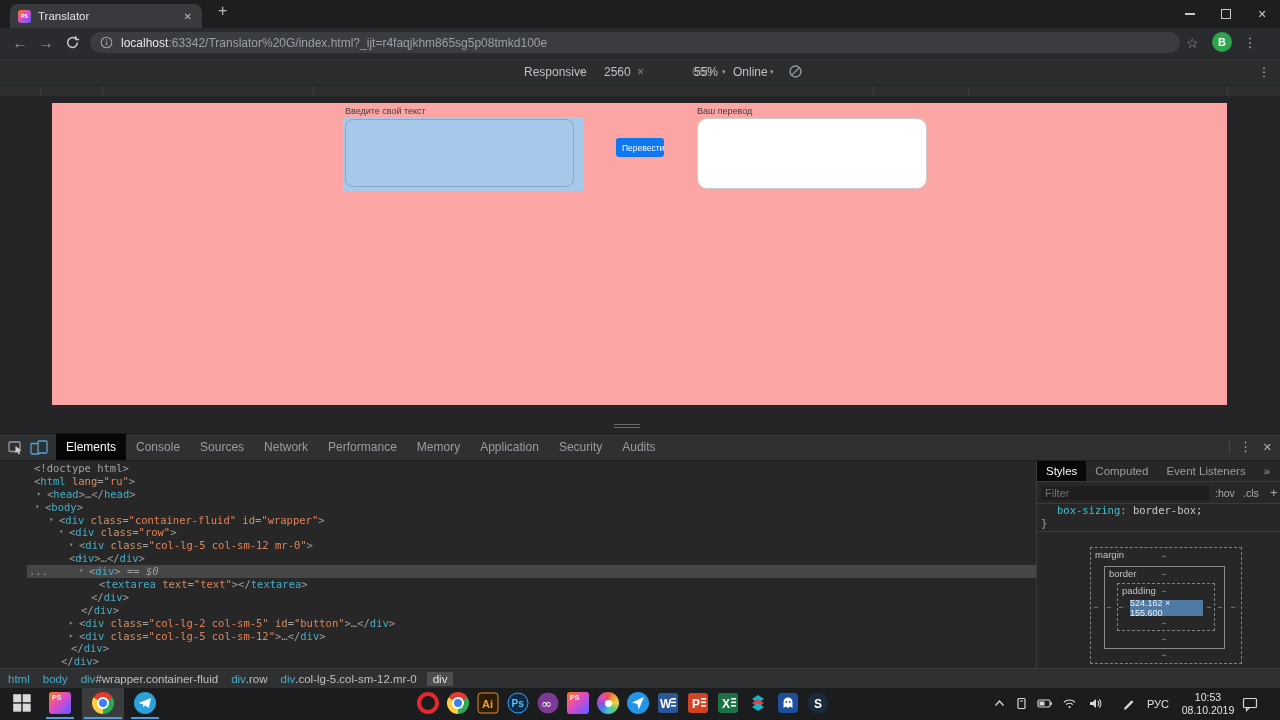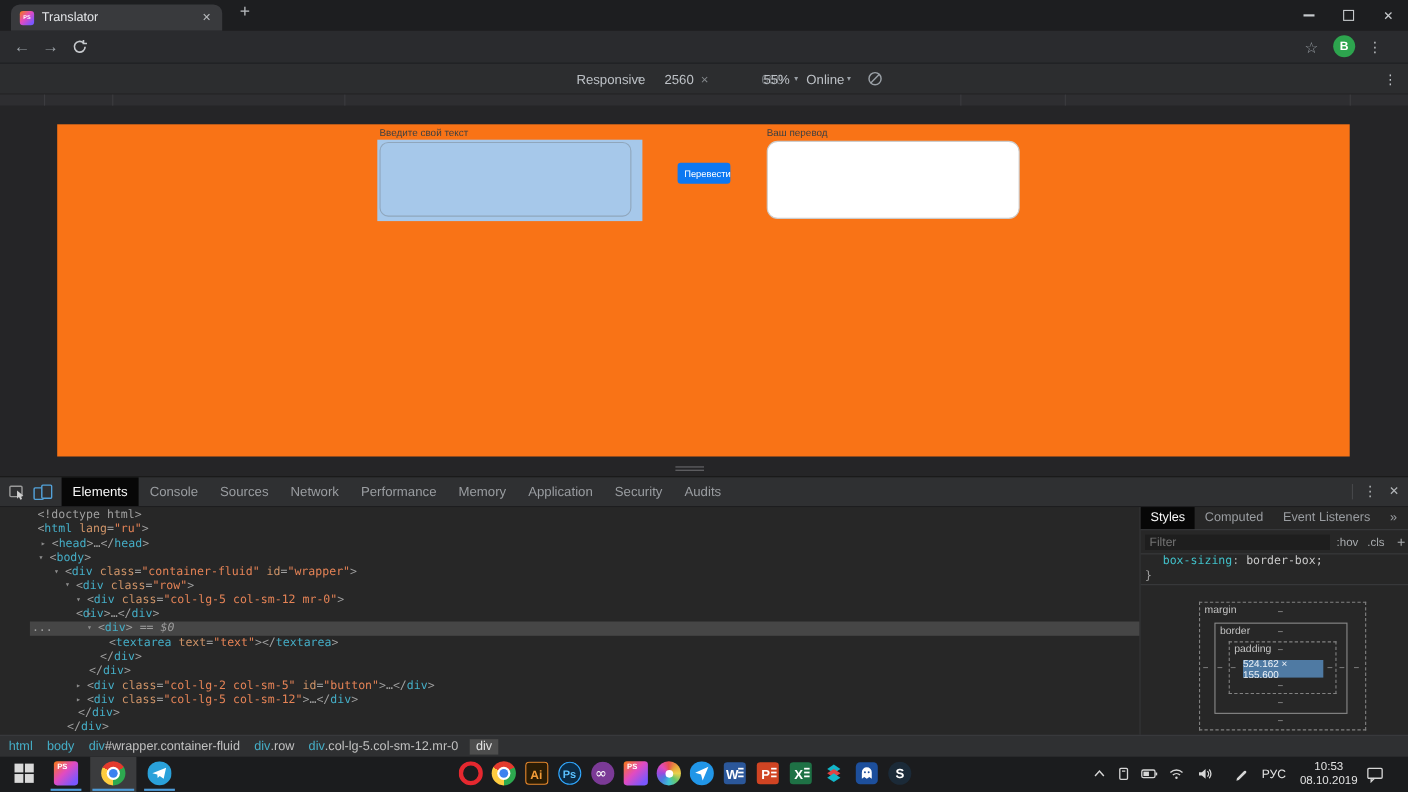--- a/index.html
+++ b/index.html
@@ -45,21 +45,21 @@
              border-top:1px solid #202124;box-sizing:border-box;}
   .db-item{position:absolute;top:0;height:27px;display:flex;align-items:center;
            font-size:12px;color:#bdc1c6;}
   .db-arrow{font-size:7px;color:#9aa0a6;}
   .dim{color:#6d7175;} .mid{color:#85898d;}
 
   
   .content{position:absolute;left:0;top:85px;width:100%;height:348px;background:#252527;}
   .mq-strip{position:absolute;left:0;top:1px;width:100%;height:10px;background:#2e2e31;}
   .mq-strip i{position:absolute;top:0;height:10px;width:1px;background:#3c3c40;}
-  .viewport{position:absolute;left:52px;top:28px;width:1175px;height:302px;background:#f97316;}
+  .viewport{position:absolute;left:52px;top:18px;width:1175px;height:302px;background:#fca5a5;}
   .vp-label{position:absolute;font-size:9px;color:#3c3f42;}
   .hl{position:absolute;left:291px;top:14px;width:241px;height:74px;background:#a6c8ea;}
   .ta-outline{position:absolute;left:2px;top:2px;width:227px;height:66px;
               border:1px solid #8fa6bc;border-radius:8px;}
   .translate{position:absolute;left:564px;top:35px;width:48px;height:19px;background:#0d78f2;
              color:#fff;font-size:8.5px;border:none;border-radius:3px;font-family:inherit;cursor:pointer;}
   .ta2{position:absolute;left:645px;top:15px;width:230px;height:71px;background:#fff;
        border:1px solid #ccc;border-radius:10px;box-sizing:border-box;}
   .drag{position:absolute;left:614px;top:339px;width:26px;height:6px;}
   .drag i{display:block;height:1px;background:#6a6a6e;margin-bottom:2px;}
@@ -170,20 +170,28 @@
 
   <div class="navbar">
     <span class="nav-ic" style="left:8px">←</span>
     <span class="nav-ic" style="left:34px">→</span>
     <span class="nav-ic" style="left:60px">
       <svg width="15" height="15" viewBox="0 0 16 16">
           <path d="M13.2 8a5.2 5.2 0 1 1-1.7-3.85" fill="none" stroke="#c6c9cd" stroke-width="1.6"></path>
           <path d="M11.6 1.4v3.4h3.4" fill="none" stroke="#c6c9cd" stroke-width="1.6"></path>
         </svg>
     </span>
+    <div class="omnibox">
+      <svg width="13" height="13" viewBox="0 0 14 14">
+          <circle cx="7" cy="7" r="5.7" fill="none" stroke="#9aa0a6" stroke-width="1.2"></circle>
+          <rect x="6.4" y="6" width="1.3" height="4" fill="#9aa0a6"></rect>
+          <rect x="6.4" y="3.6" width="1.3" height="1.3" fill="#9aa0a6"></rect>
+        </svg>
+      <span class="url"><span class="host">localhost</span><span class="upath">:63342/Translator%20G/index.html?_ijt=r4faqjkhm865sg5p08tmkd100e</span></span>
+    </div>
     <span class="star">☆</span>
     <div class="avatar">B</div>
     <span class="menu3">⋮</span>
   </div>
 
   <div class="devicebar">
     <span class="db-item" style="left:524px">Responsive</span>
     <span class="db-item db-arrow" style="left:580px">▾</span>
     <span class="db-item" style="left:604px">2560</span>
     <span class="db-item mid" style="left:637px">×</span>

